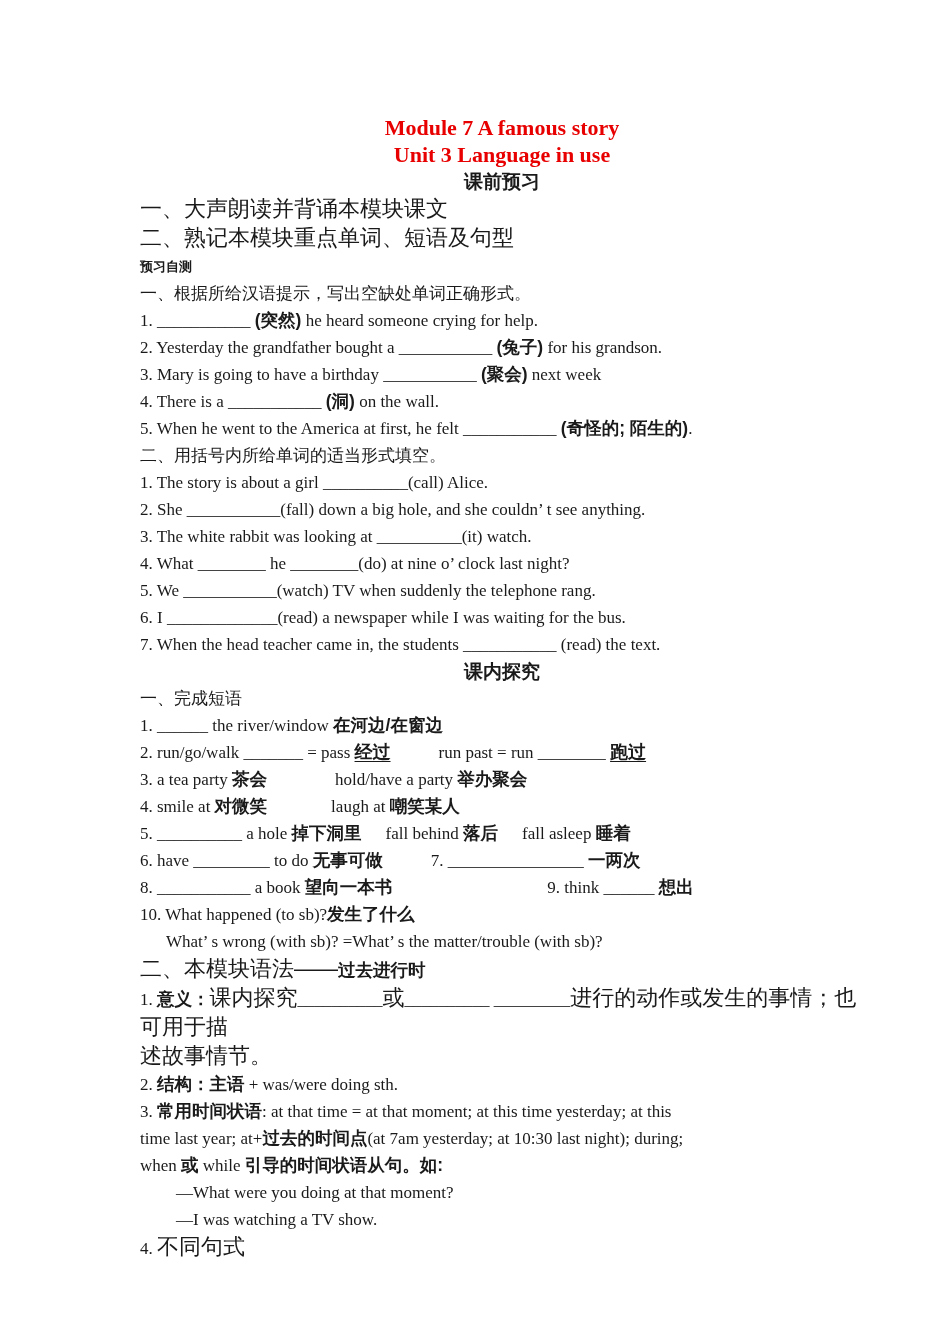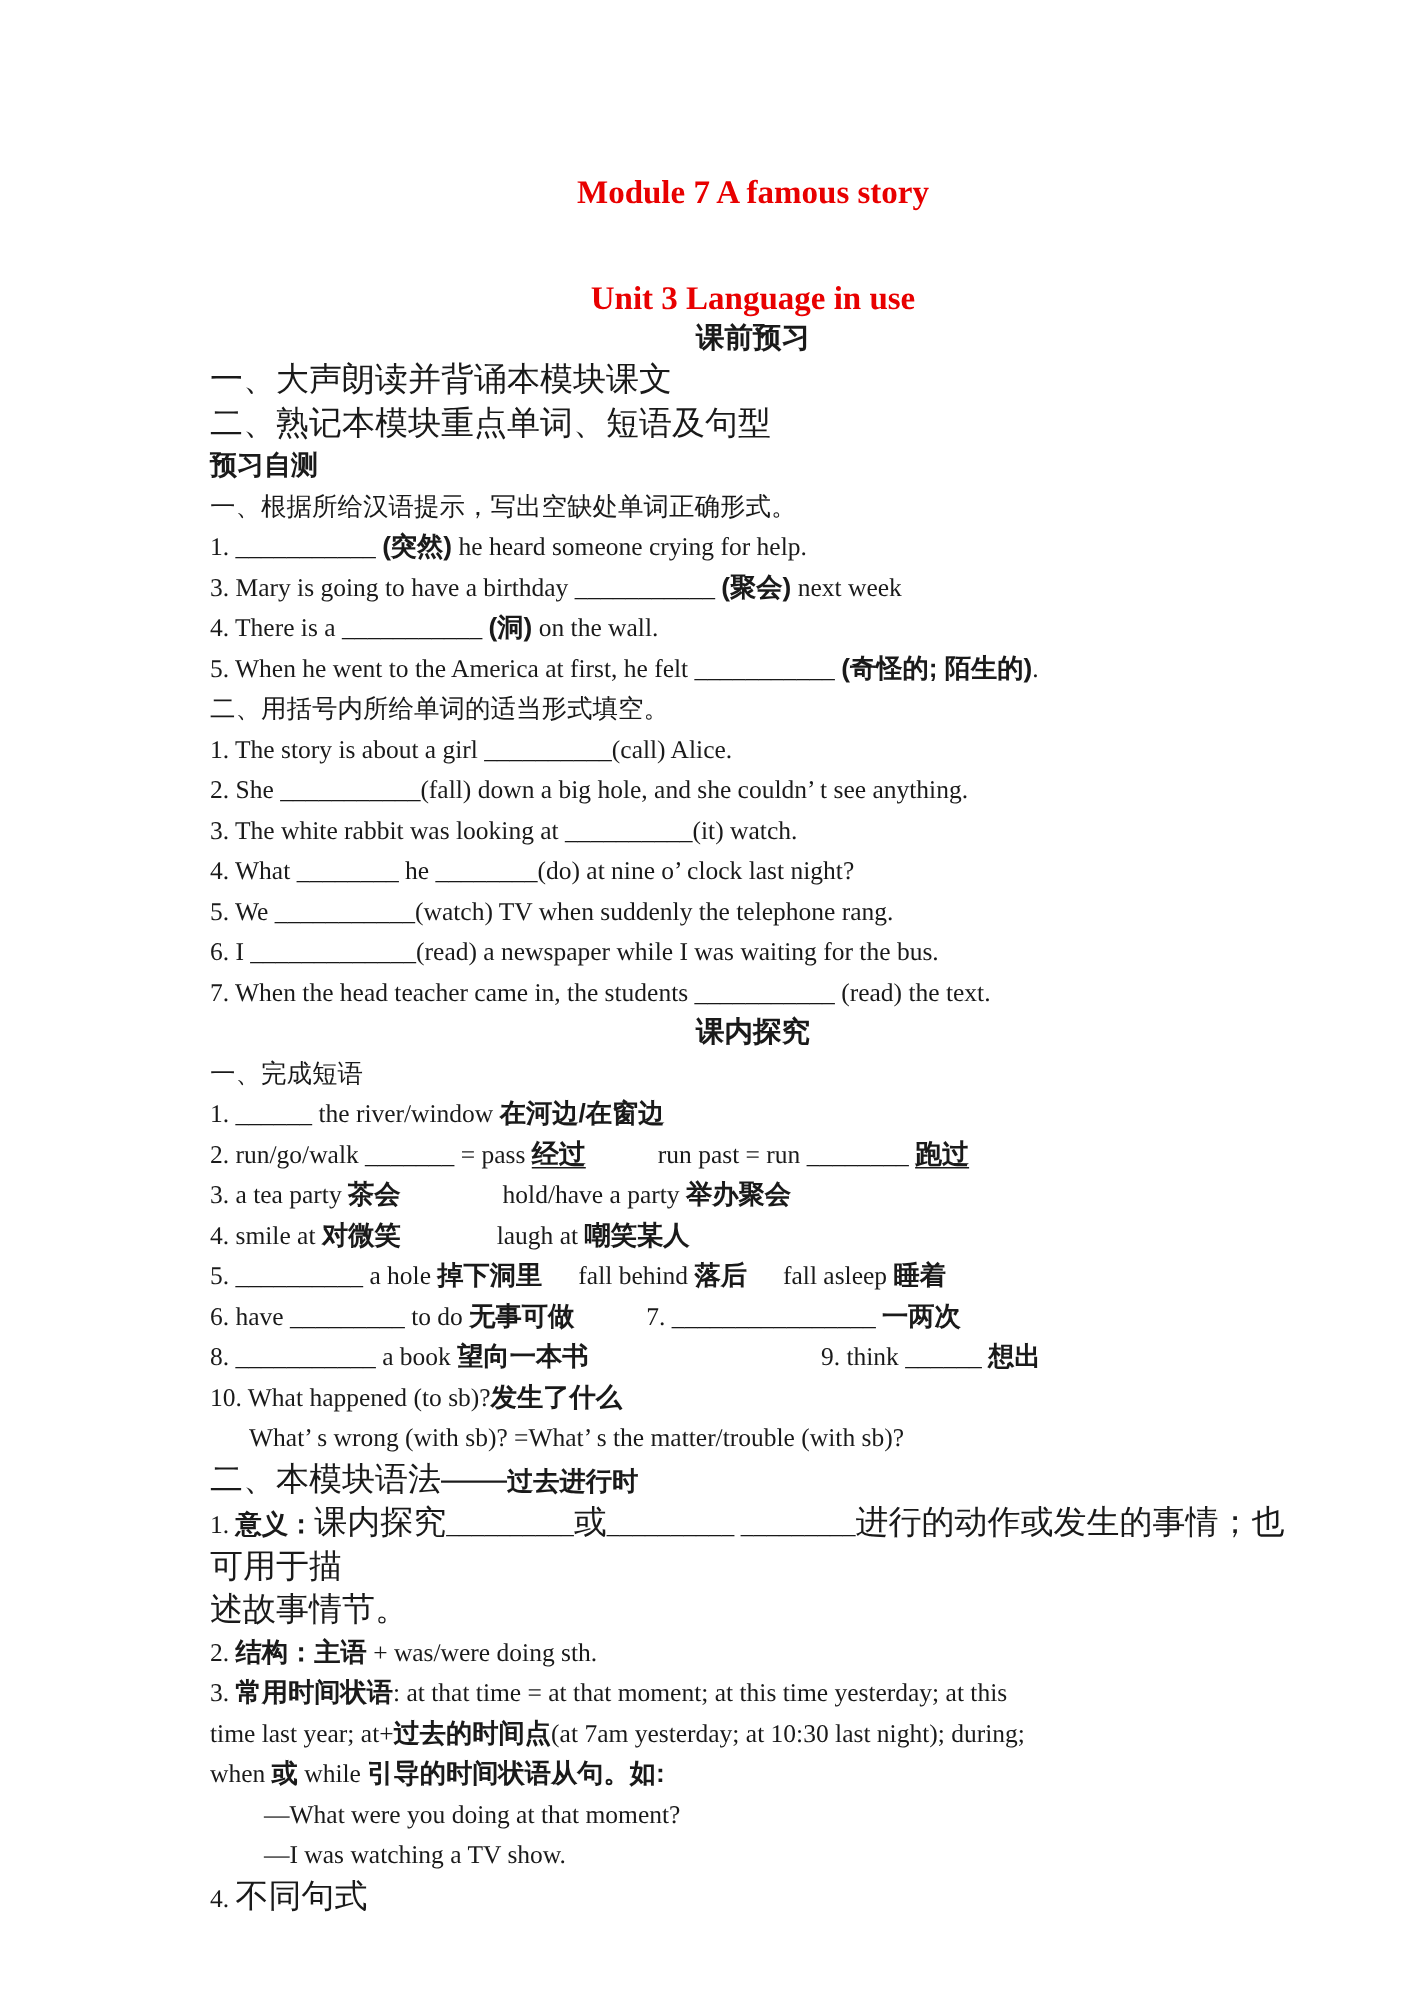--- a/index.html
+++ b/index.html
@@ -23,21 +23,21 @@
   .hd-center{
     text-align:center;
     font-family:"Liberation Sans","DejaVu Sans",sans-serif;
     font-weight:700;
     font-size:19px;
     line-height:27px;
   }
   .hd-left{
     font-family:"Liberation Sans","DejaVu Sans",sans-serif;
     font-weight:700;
-    font-size:18px;
+    font-size:13px;
     line-height:27px;
   }
   .task-title{
     font-family:"Liberation Sans","DejaVu Sans",sans-serif;
     font-size:17px;
     line-height:27px;
   }
   .line{
     white-space:pre-wrap;
     line-height:27px;
@@ -61,33 +61,34 @@
   .g160{width:155px;}
   .ind1{padding-left:26px;}
   .ind2{padding-left:36px;}
 </style>
 </head>
 <body>
 
 <div class="page" style="background: rgb(255, 255, 255); color: rgb(26, 26, 26);">
 
   <div class="title-line" style="color: rgb(232, 0, 0);">Module 7 A famous story</div>
-  <div class="title-line" style="color: rgb(232, 0, 0); margin-top: 44px;">Unit 3 Language in use</div>
+  <div class="title-line" style="color: rgb(232, 0, 0);">Unit 3 Language in use</div>
 
   <div class="hd-center">课前预习</div>
   <div>
       <div class="line"><span class="cn">一、大声朗读并背诵本模块课文</span></div>
       <div class="line"><span class="cn">二、熟记本模块重点单词、短语及句型</span></div>
     </div>
 
   <div class="hd-left">预习自测</div>
 
   <div class="task-title">一、根据所给汉语提示，写出空缺处单词正确形式。</div>
   <div>
       <div class="line"><span class="en">1. ___________ </span><span class="cnb">(突然)</span><span class="en"> he heard someone crying for help.</span></div>
+      <div class="line"><span class="en">2. Yesterday the grandfather bought a ___________ </span><span class="cnb">(兔子)</span><span class="en"> for his grandson.</span></div>
       <div class="line"><span class="en">3. Mary is going to have a birthday ___________ </span><span class="cnb">(聚会)</span><span class="en"> next week</span></div>
       <div class="line"><span class="en">4. There is a ___________ </span><span class="cnb">(洞)</span><span class="en"> on the wall.</span></div>
       <div class="line"><span class="en">5. When he went to the America at first, he felt ___________ </span><span class="cnb">(奇怪的; 陌生的)</span><span class="en">.</span></div>
     </div>
 
   <div class="task-title">二、用括号内所给单词的适当形式填空。</div>
   <div>
       <div class="line"><span class="en">1. The story is about a girl __________(call) Alice.</span></div>
       <div class="line"><span class="en">2. She ___________(fall) down a big hole, and she couldn’ t see anything.</span></div>
       <div class="line"><span class="en">3. The white rabbit was looking at __________(it) watch.</span></div>

